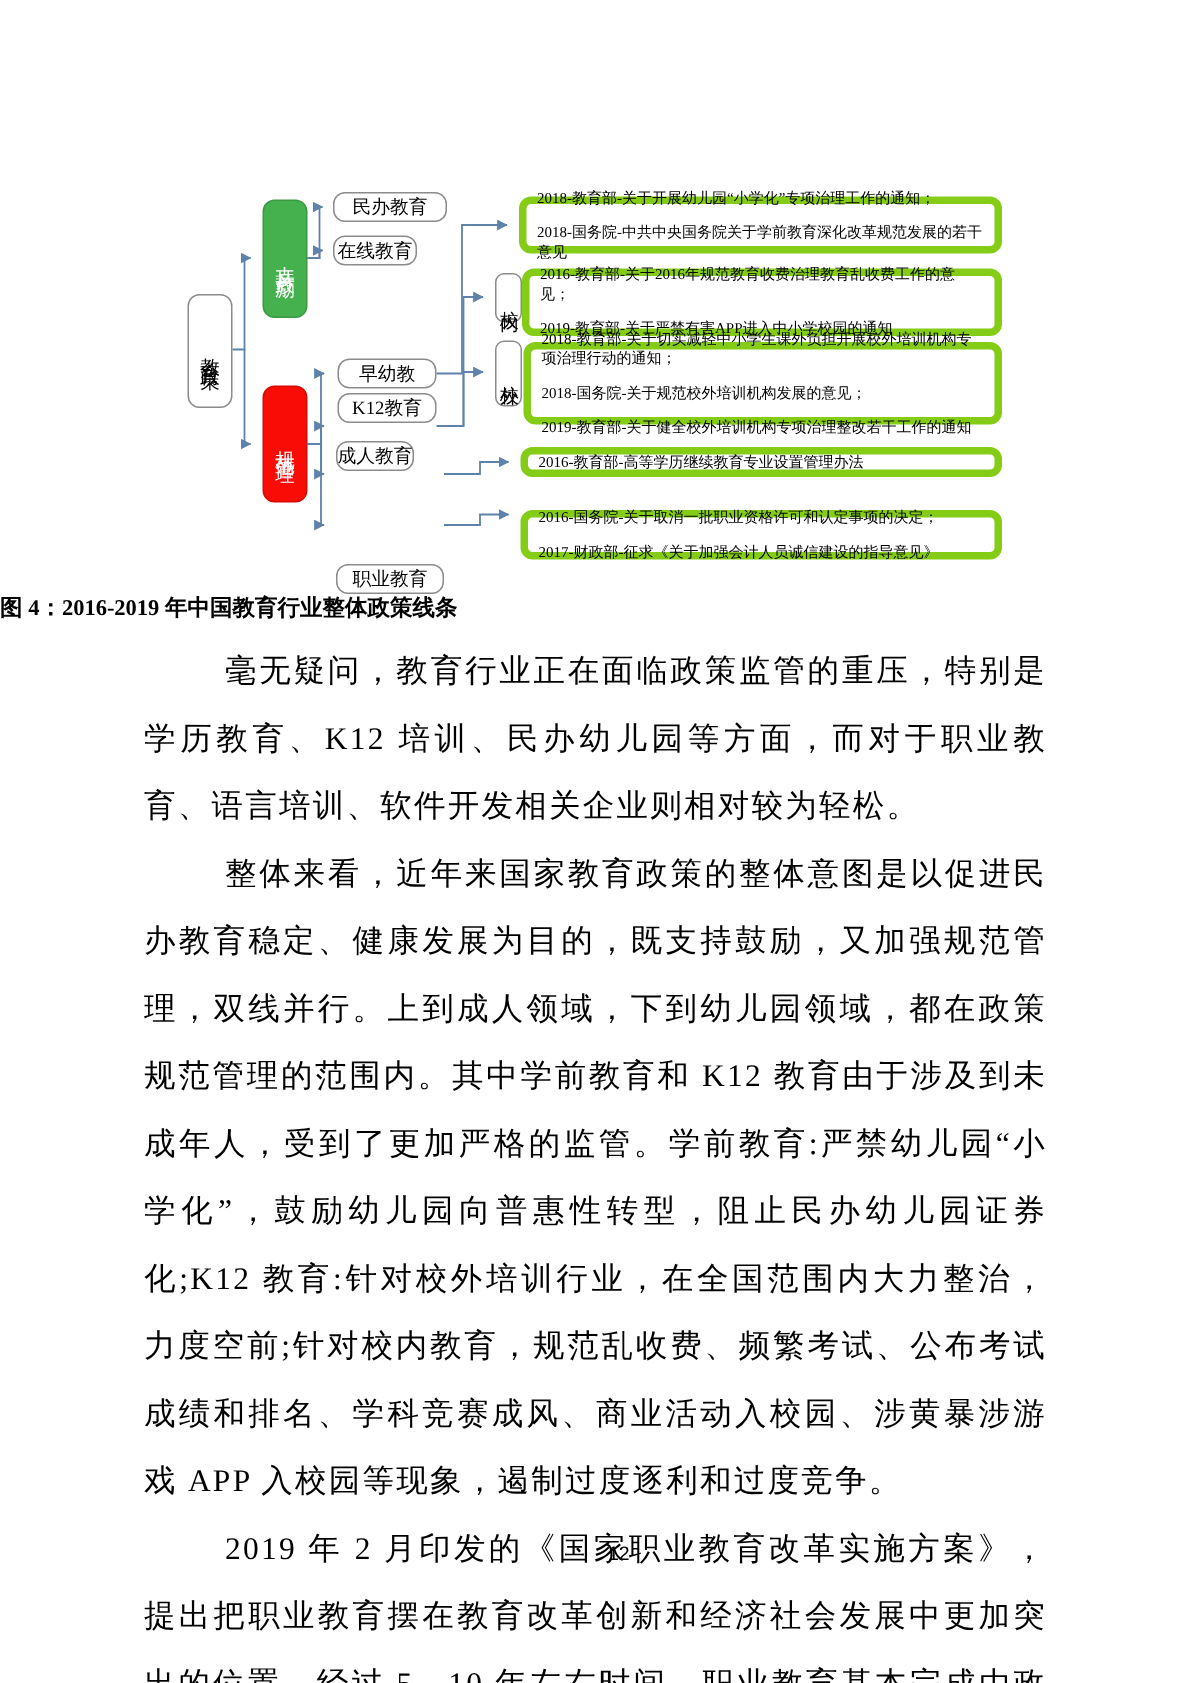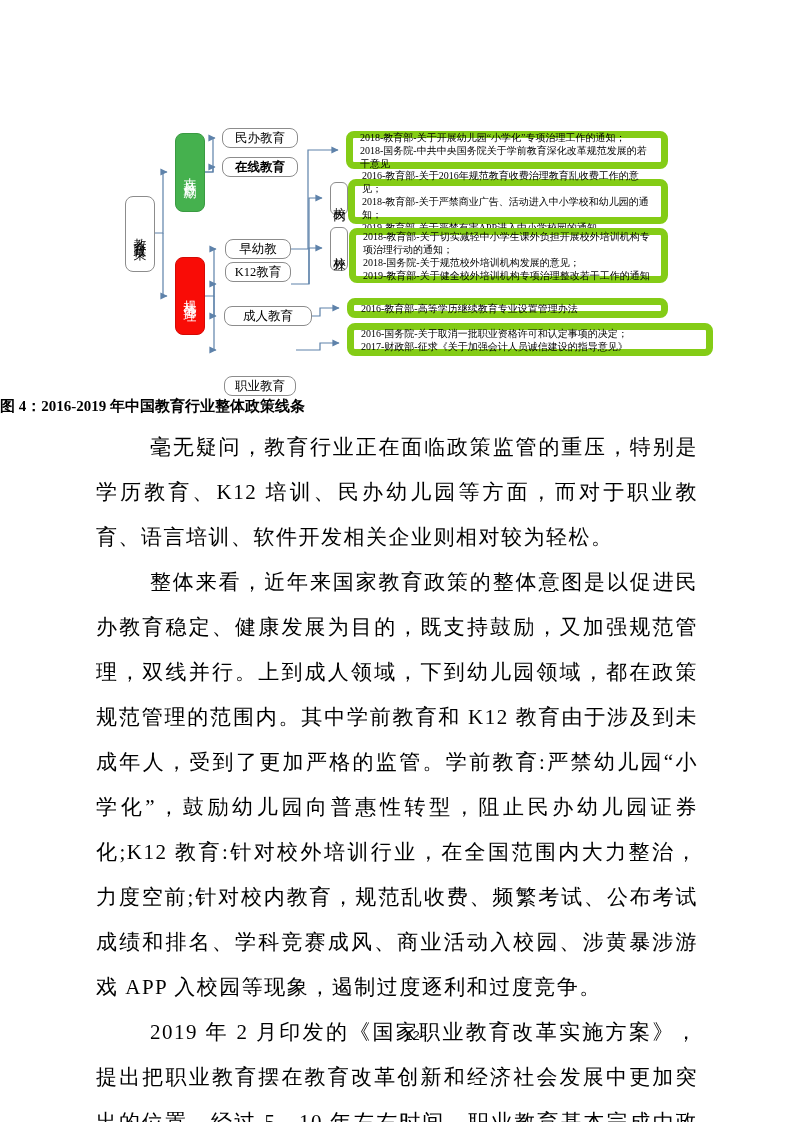--- a/index.html
+++ b/index.html
@@ -32,24 +32,24 @@
     text-orientation: upright;
     letter-spacing: 3px;
     font-size: 13px;
   }
   .fill-green { background: #45b14e; border-color: #3a9a42; color: #ffffff; }
   .fill-red   { background: #f90c06; border-color: #d40a05; color: #ffffff; }
 
   .pbox {
     position: absolute;
     display: flex; flex-direction: column; justify-content: center;
-    border: 7px solid #84cc16; border-radius: 8px;
+    border: 5px solid #84cc16; border-radius: 8px;
     background: #ffffff;
     padding: 2px 7px;
-    font-size: 10px; line-height: 13px;
+    font-size: 10px; line-height: 13px; gap: 10px;
   }
   .pbox div { white-space: normal; }
 
   .sidebox {
     position: absolute;
     display: flex; align-items: center; justify-content: center;
     border: 1px solid #8c8c8c; border-radius: 6px;
     background: #ffffff;
   }
   .sidebox .vtext { font-size: 12.5px; letter-spacing: 2px; }
@@ -118,60 +118,59 @@
     <div class="dnode fill-green" style="left:175px; top:133px; width:30px; height:79px;">
       <span class="vtext">支持鼓励</span>
     </div>
 
     <div class="dnode fill-red" style="left:175px; top:257px; width:30px; height:78px;">
       <span class="vtext">规范管理</span>
     </div>
 
     <div class="dnode" style="left:222px; top:128px; width:76px; height:20px;">民办教育</div>
 
-    <div class="dnode" style="left:222px; top:157px; width:76px; height:20px;font-weight:bold;">在线教育</div>
+    <div class="dnode" style="left:222px; top:157px; width:56px; height:20px;">在线教育</div>
 
     <div class="dnode" style="left:225px; top:239px; width:66px; height:20px;">早幼教</div>
 
     <div class="dnode" style="left:225px; top:262px; width:66px; height:20px;">K12教育</div>
 
-    <div class="dnode" style="left:224px; top:306px; width:88px; height:20px;">成人教育</div>
+    <div class="dnode" style="left:224px; top:294px; width:52px; height:20px;">成人教育</div>
 
     <div class="dnode" style="left:224px; top:340px; width:72px; height:20px;margin-top:36px;">职业教育</div>
 
     <div class="sidebox" style="left:330px; top:182px; width:18px; height:33px;">
       <span class="vtext">校内</span>
     </div>
 
     <div class="sidebox" style="left:330px; top:227px; width:18px; height:44px;">
       <span class="vtext">校外</span>
     </div>
 
     <div class="pbox" style="left:346px; top:131px; width:322px; height:38px;">
       <div>2018-教育部-关于开展幼儿园“小学化”专项治理工作的通知；</div>
       <div>2018-国务院-中共中央国务院关于学前教育深化改革规范发展的若干意见</div>
     </div>
 
     <div class="pbox" style="left:348px; top:179px; width:320px; height:45px;">
       <div>2016-教育部-关于2016年规范教育收费治理教育乱收费工作的意见；</div>
-      <div>2018-教育部-关于严禁商业广告、活动进入中小学校和幼儿园的通知；</div>
       <div>2019-教育部-关于严禁有害APP进入中小学校园的通知</div>
     </div>
 
     <div class="pbox" style="left:349px; top:228px; width:319px; height:55px;">
       <div>2018-教育部-关于切实减轻中小学生课外负担开展校外培训机构专项治理行动的通知；</div>
       <div>2018-国务院-关于规范校外培训机构发展的意见；</div>
       <div>2019-教育部-关于健全校外培训机构专项治理整改若干工作的通知</div>
     </div>
 
     <div class="pbox" style="left:347px; top:298px; width:321px; height:20px;">
       <div>2016-教育部-高等学历继续教育专业设置管理办法</div>
     </div>
 
-    <div class="pbox" style="left:347px; top:323px; width:366px; height:33px;">
+    <div class="pbox" style="left:347px; top:340px; width:321px; height:33px;">
       <div>2016-国务院-关于取消一批职业资格许可和认定事项的决定；</div>
       <div>2017-财政部-征求《关于加强会计人员诚信建设的指导意见》</div>
     </div>
 
   </div>
 
   <div class="caption">图 4：2016-2019 年中国教育行业整体政策线条</div>
 
   <div class="body-text">
     <p>毫无疑问，教育行业正在面临政策监管的重压，特别是学历教育、K12 培训、民办幼儿园等方面，而对于职业教育、语言培训、软件开发相关企业则相对较为轻松。</p>

